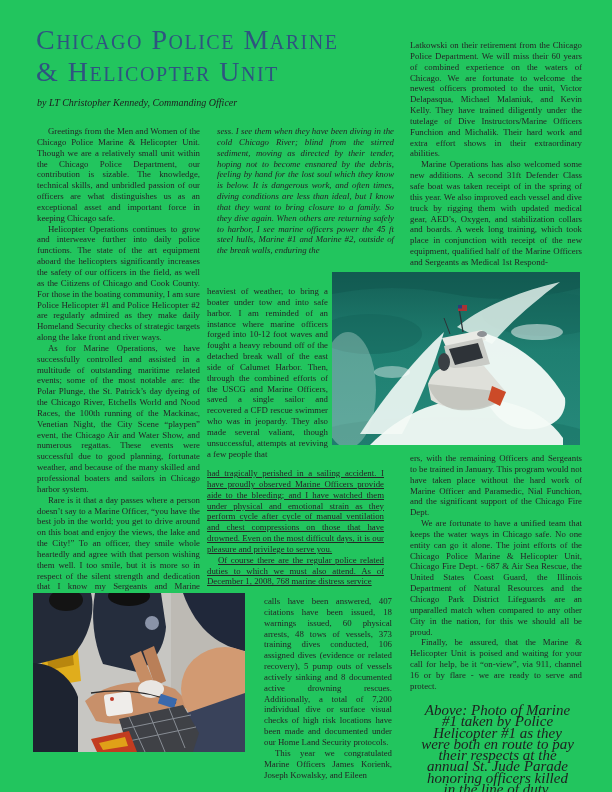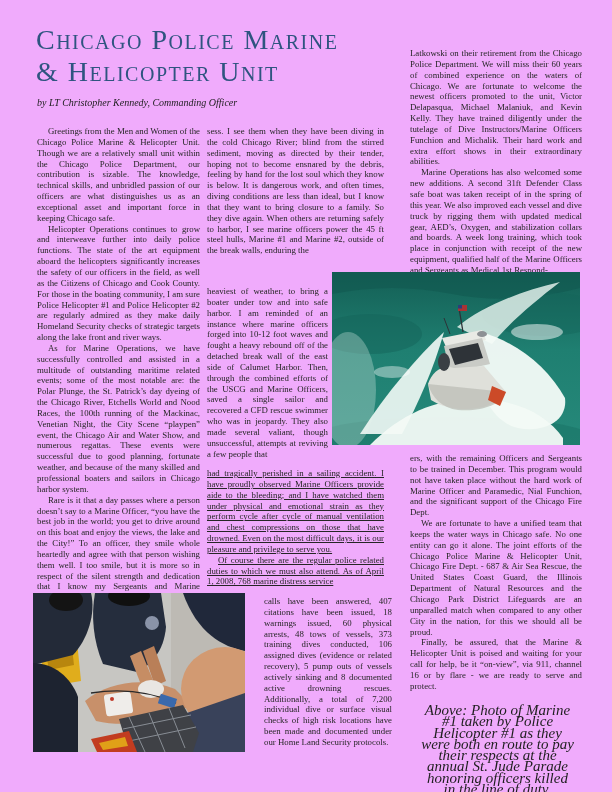--- a/index.html
+++ b/index.html
@@ -1,43 +1,43 @@
 <!DOCTYPE html>
 <html lang="en"><head>
 <meta charset="utf-8">
 <style>
   * { margin:0; padding:0; box-sizing:border-box; }
   html,body { background:#ffffff; }
   body { font-family:"Liberation Serif", serif; color:#262626; }
   .page {
     position:relative; width:612px; height:792px;
-    background:#f0abfc; overflow:hidden;
+    background:#22c55e; overflow:hidden;
   }
   .title {
     position:absolute; left:36px; top:24px; width:400px;
     font-family:"Liberation Serif", serif;
     font-variant:small-caps; font-weight:400;
     color:#2F5480; font-size:28px; line-height:1.13; letter-spacing:1.5px;
   }
   .title span { display:block; }
   .byline {
     position:absolute; left:37px; top:97px; width:340px;
     font-style:italic; font-size:10px; color:#1d1d1d;
   }
   .col {
     position:absolute; font-size:8.8px; line-height:10.85px;
     text-align:justify; color:#262626;
   }
   .col p.ind { text-indent:11px; }
   .col-1  { left:37px;  top:126px; width:163px; }
-  .col-2a { left:207px; top:126px; width:177px; }
+  .col-2a { left:217px; top:126px; width:177px;font-style:italic; }
   .col-2b { left:207px; top:286px; width:121px; }
   .col-2c { left:207px; top:468px; width:177px;text-decoration:underline; }
   .col-2d { left:264px; top:596px; width:128px; }
-  .col-3a { left:410px; top:48px;  width:172px; }
+  .col-3a { left:410px; top:40px;  width:172px; }
   .col-3b { left:410px; top:453px; width:172px; }
   .caption {
     position:absolute; left:421px; top:705px; width:153px;
     font-style:italic; font-size:15px; line-height:11.3px; color:#1f1f1f;
     text-align:center;
   }
   .photo { position:absolute; overflow:hidden; display:block; }
   .photo-boat { left:332px; top:272px; width:248px; height:173px; }
   .photo-cpr  { left:33px;  top:593px; width:212px; height:159px; }
   .pagenum {
@@ -67,25 +67,26 @@
   <div class="col col-2a">
     <p>sess. I see them when they have been diving in the cold Chicago River; blind from the stirred sediment, moving as directed by their tender, hoping not to become ensnared by the debris, feeling by hand for the lost soul which they know is below.  It is dangerous work, and often times, diving conditions are less than ideal, but I know that they want to bring closure to a family. So they dive again. When others are returning safely to harbor, I see marine officers power the 45 ft steel hulls, Marine #1 and Marine #2, outside of the break walls, enduring the</p>
   </div>
 
   <div class="col col-2b">
     <p>heaviest of weather, to bring a boater under tow and into safe harbor.  I am reminded of an instance where marine officers forged into 10-12 foot waves and fought a heavy rebound off of the detached break wall of the east side of Calumet Harbor. Then, through the combined efforts of the USCG and Marine Officers, saved a single sailor and recovered a CFD rescue swimmer who was in jeopardy. They also made several valiant, though unsuccessful, attempts at reviving a few people that</p>
   </div>
 
   <div class="col col-2c">
     <p>had tragically perished in a sailing accident.  I have proudly observed Marine Officers provide aide to the bleeding; and I have watched them under physical and emotional strain as they perform cycle after cycle of manual ventilation and chest compressions on those that have drowned. Even on the most difficult days, it is our pleasure and privilege to serve you.</p>
-    <p class="ind">Of course there are the regular police related duties to which we must also attend.  As of April 1, 2008, 768 marine distress service</p>
+    <p class="ind">Of course there are the regular police related duties to which we must also attend.  As of December 1, 2008, 768 marine distress service</p>
   </div>
 
   <div class="col col-2d">
     <p>calls have been answered, 407 citations have been issued, 18 warnings issued, 60 physical arrests, 48 tows of vessels, 373 training dives conducted, 106 assigned dives (evidence or related recovery), 5 pump outs of vessels actively sinking and 8 documented active drowning rescues.  Additionally, a total of 7,200 individual dive or surface visual checks of high risk locations have been made and documented under our Home Land Security protocols.</p>
+    <p class="ind">This year we congratulated Marine Officers James Korienk, Joseph Kowalsky, and Eileen</p>
   </div>
 
   <div class="col col-3a">
     <p>Latkowski on their retirement from the Chicago Police Department.  We will miss their 60 years of combined experience on the waters of Chicago.  We are fortunate to welcome the newest officers promoted to the unit, Victor Delapasqua, Michael Malaniuk, and Kevin Kelly. They have trained diligently under the tutelage of Dive Instructors/Marine Officers Funchion and Michalik.  Their hard work and extra effort shows in their extraordinary abilities.</p>
     <p class="ind">Marine Operations has also welcomed some new additions. A second 31ft Defender Class safe boat was taken receipt of in the spring of this year. We also improved each vessel and dive truck by rigging them with updated medical gear, AED’s, Oxygen, and stabilization collars and boards.  A week long training, which took place in conjunction with receipt of the new equipment, qualified half of the Marine Officers and Sergeants as Medical 1st Respond-</p>
   </div>
 
   <figure class="photo photo-boat">
     <svg width="248" height="173" viewBox="0 0 248 173" role="img">
       <defs>
@@ -118,21 +119,21 @@
         <path d="M96,112 C100,100 110,92 122,96 L152,94 L174,120 C162,140 120,142 99,128 Z" fill="#dfe0da"></path>
         <path d="M96,112 L174,120 C170,132 150,140 126,138 C110,136 100,126 96,112 Z" fill="#b9bbb4" opacity="0.7"></path>
         <path d="M160,114 L174,120 L168,134 L156,128 Z" fill="#cc4a28"></path>
         <ellipse cx="112" cy="90" rx="6" ry="9" fill="#3a3f44"></ellipse>
         <ellipse cx="150" cy="62" rx="5" ry="3" fill="#8d9094"></ellipse>
       </g>
     </svg>
   </figure>
 
   <div class="col col-3b">
-    <p>ers, with the remaining Officers and Sergeants to be trained in December.  This program would not have taken place without the hard work of Marine Officer and Paramedic, Nial Funchion, and the significant support of the Chicago Fire Dept.</p>
+    <p>ers, with the remaining Officers and Sergeants to be trained in January.  This program would not have taken place without the hard work of Marine Officer and Paramedic, Nial Funchion, and the significant support of the Chicago Fire Dept.</p>
     <p class="ind">We are fortunate to have a unified team that keeps the water ways in Chicago safe.  No one entity can go it alone. The joint efforts of the Chicago Police Marine &amp; Helicopter Unit, Chicago Fire Dept. - 687 &amp; Air Sea Rescue, the United States Coast Guard, the Illinois Department of Natural Resources and the Chicago Park District Lifeguards are an unparalled match when compared to any other City in the nation, for this we should all be proud.</p>
     <p class="ind">Finally, be assured, that the Marine &amp; Helicopter Unit is poised and waiting for your call for help, be it “on-view”, via 911, channel 16 or by flare - we are ready to serve and protect.</p>
   </div>
 
   <figure class="photo photo-cpr">
     <svg width="212" height="159" viewBox="0 0 212 159" role="img">
       <rect width="212" height="159" fill="#c7c6c2"></rect>
       <rect x="138" width="74" height="159" fill="#bdbab4"></rect>
       <path d="M4,38 L42,28 L48,88 L12,94 Z" fill="#e0ad1c"></path>
       <path d="M10,44 L37,38 L41,72 L16,77 Z" fill="#b8860e"></path>

